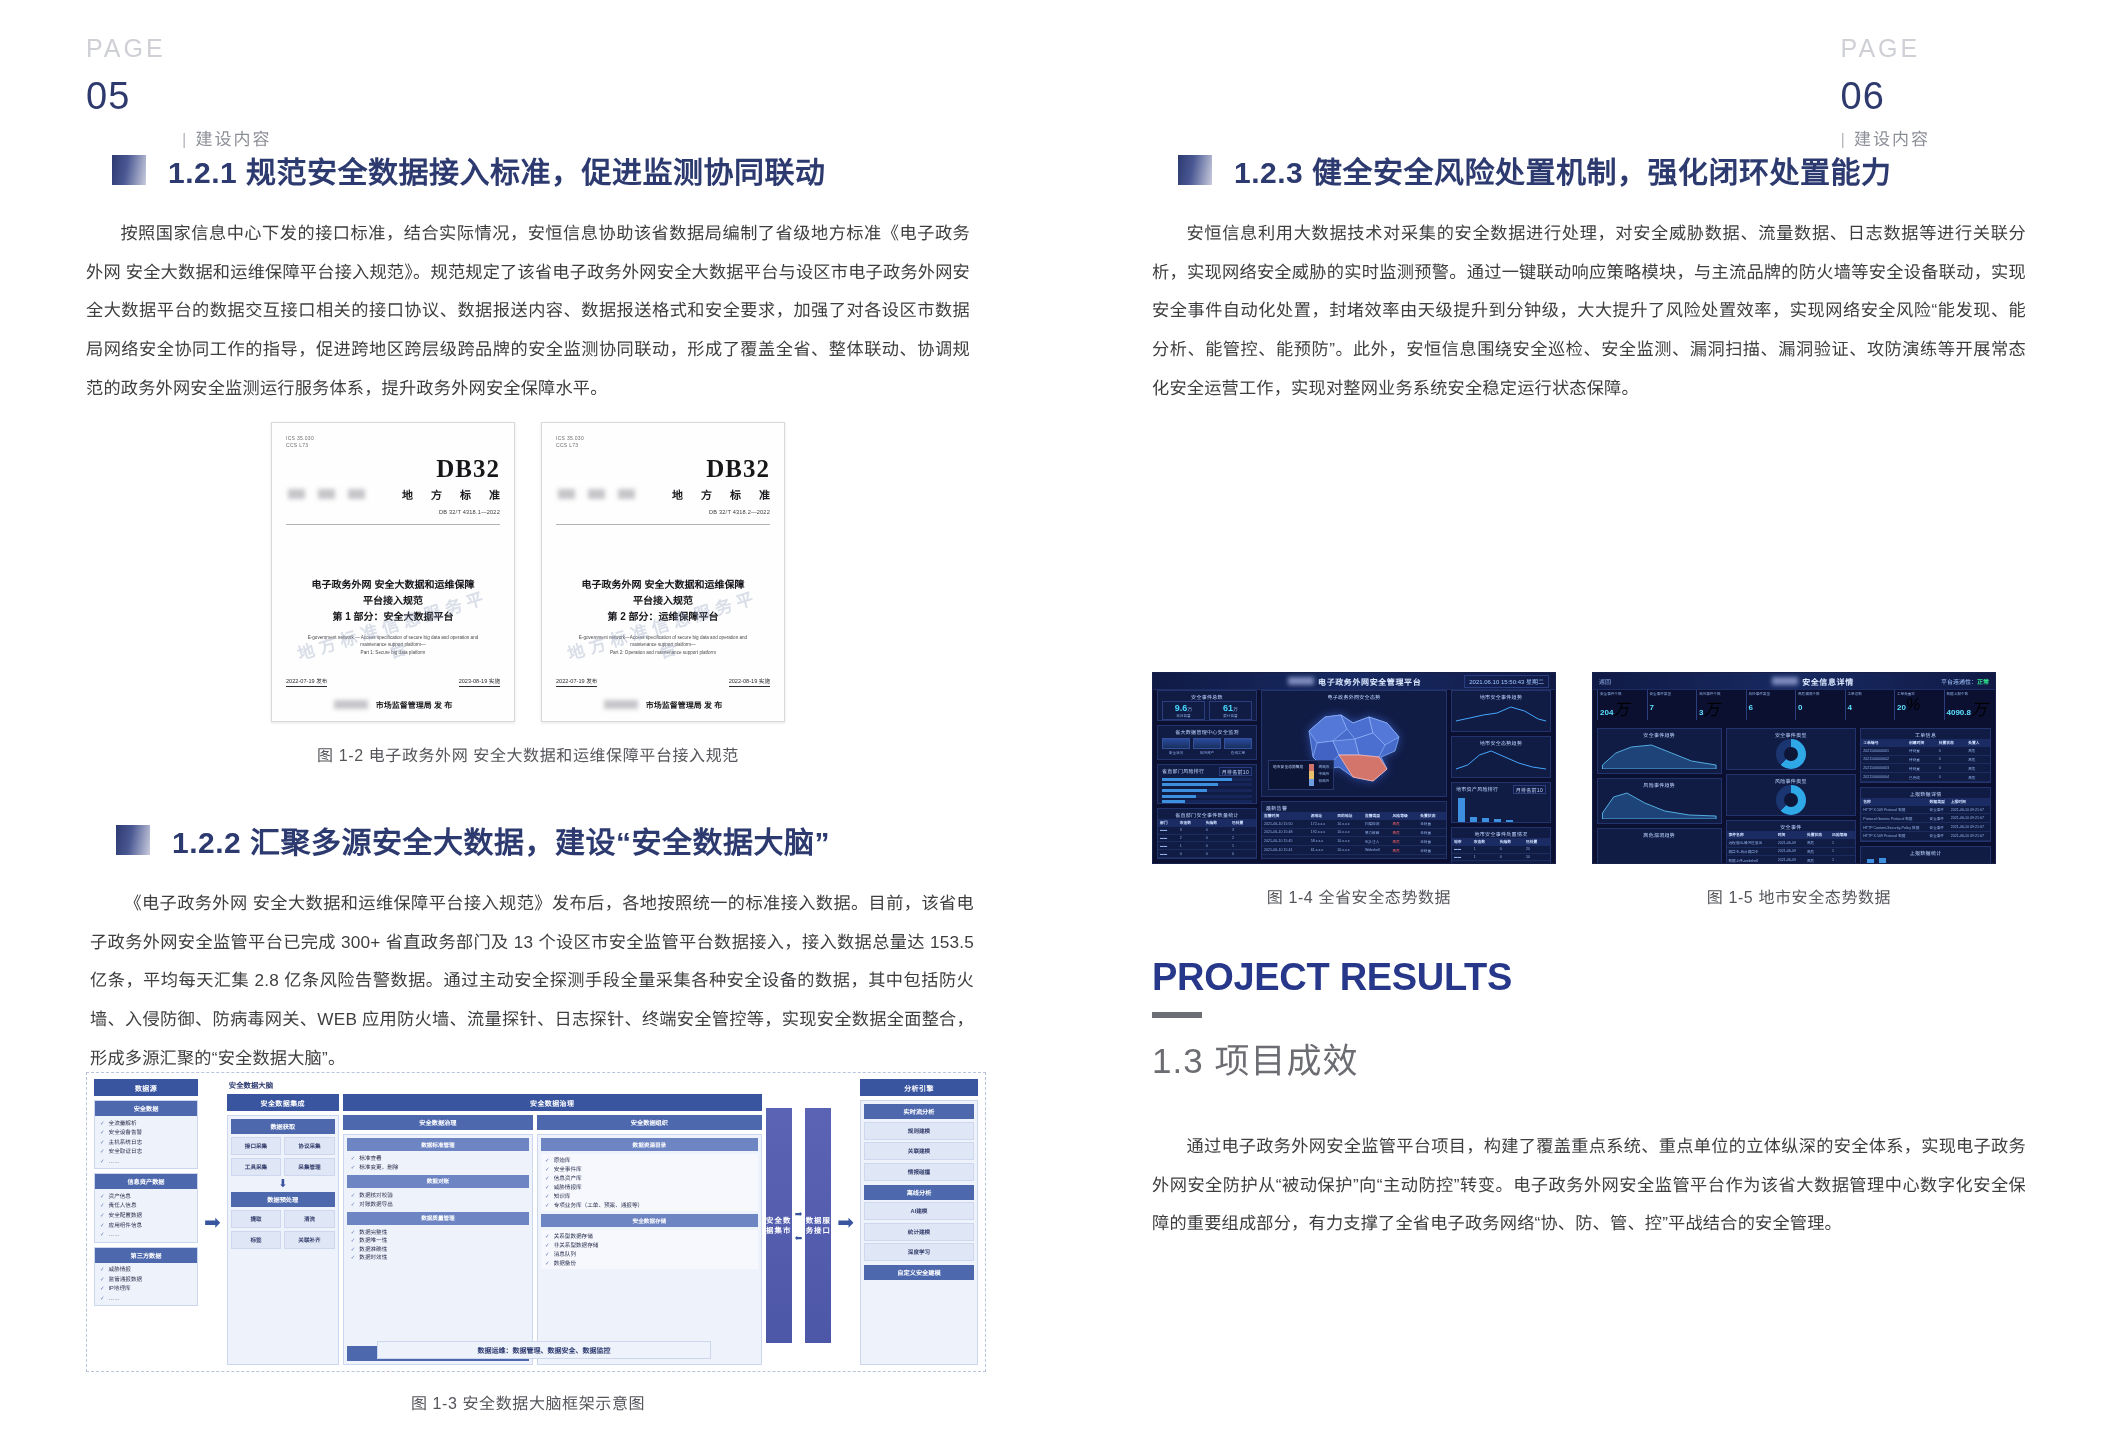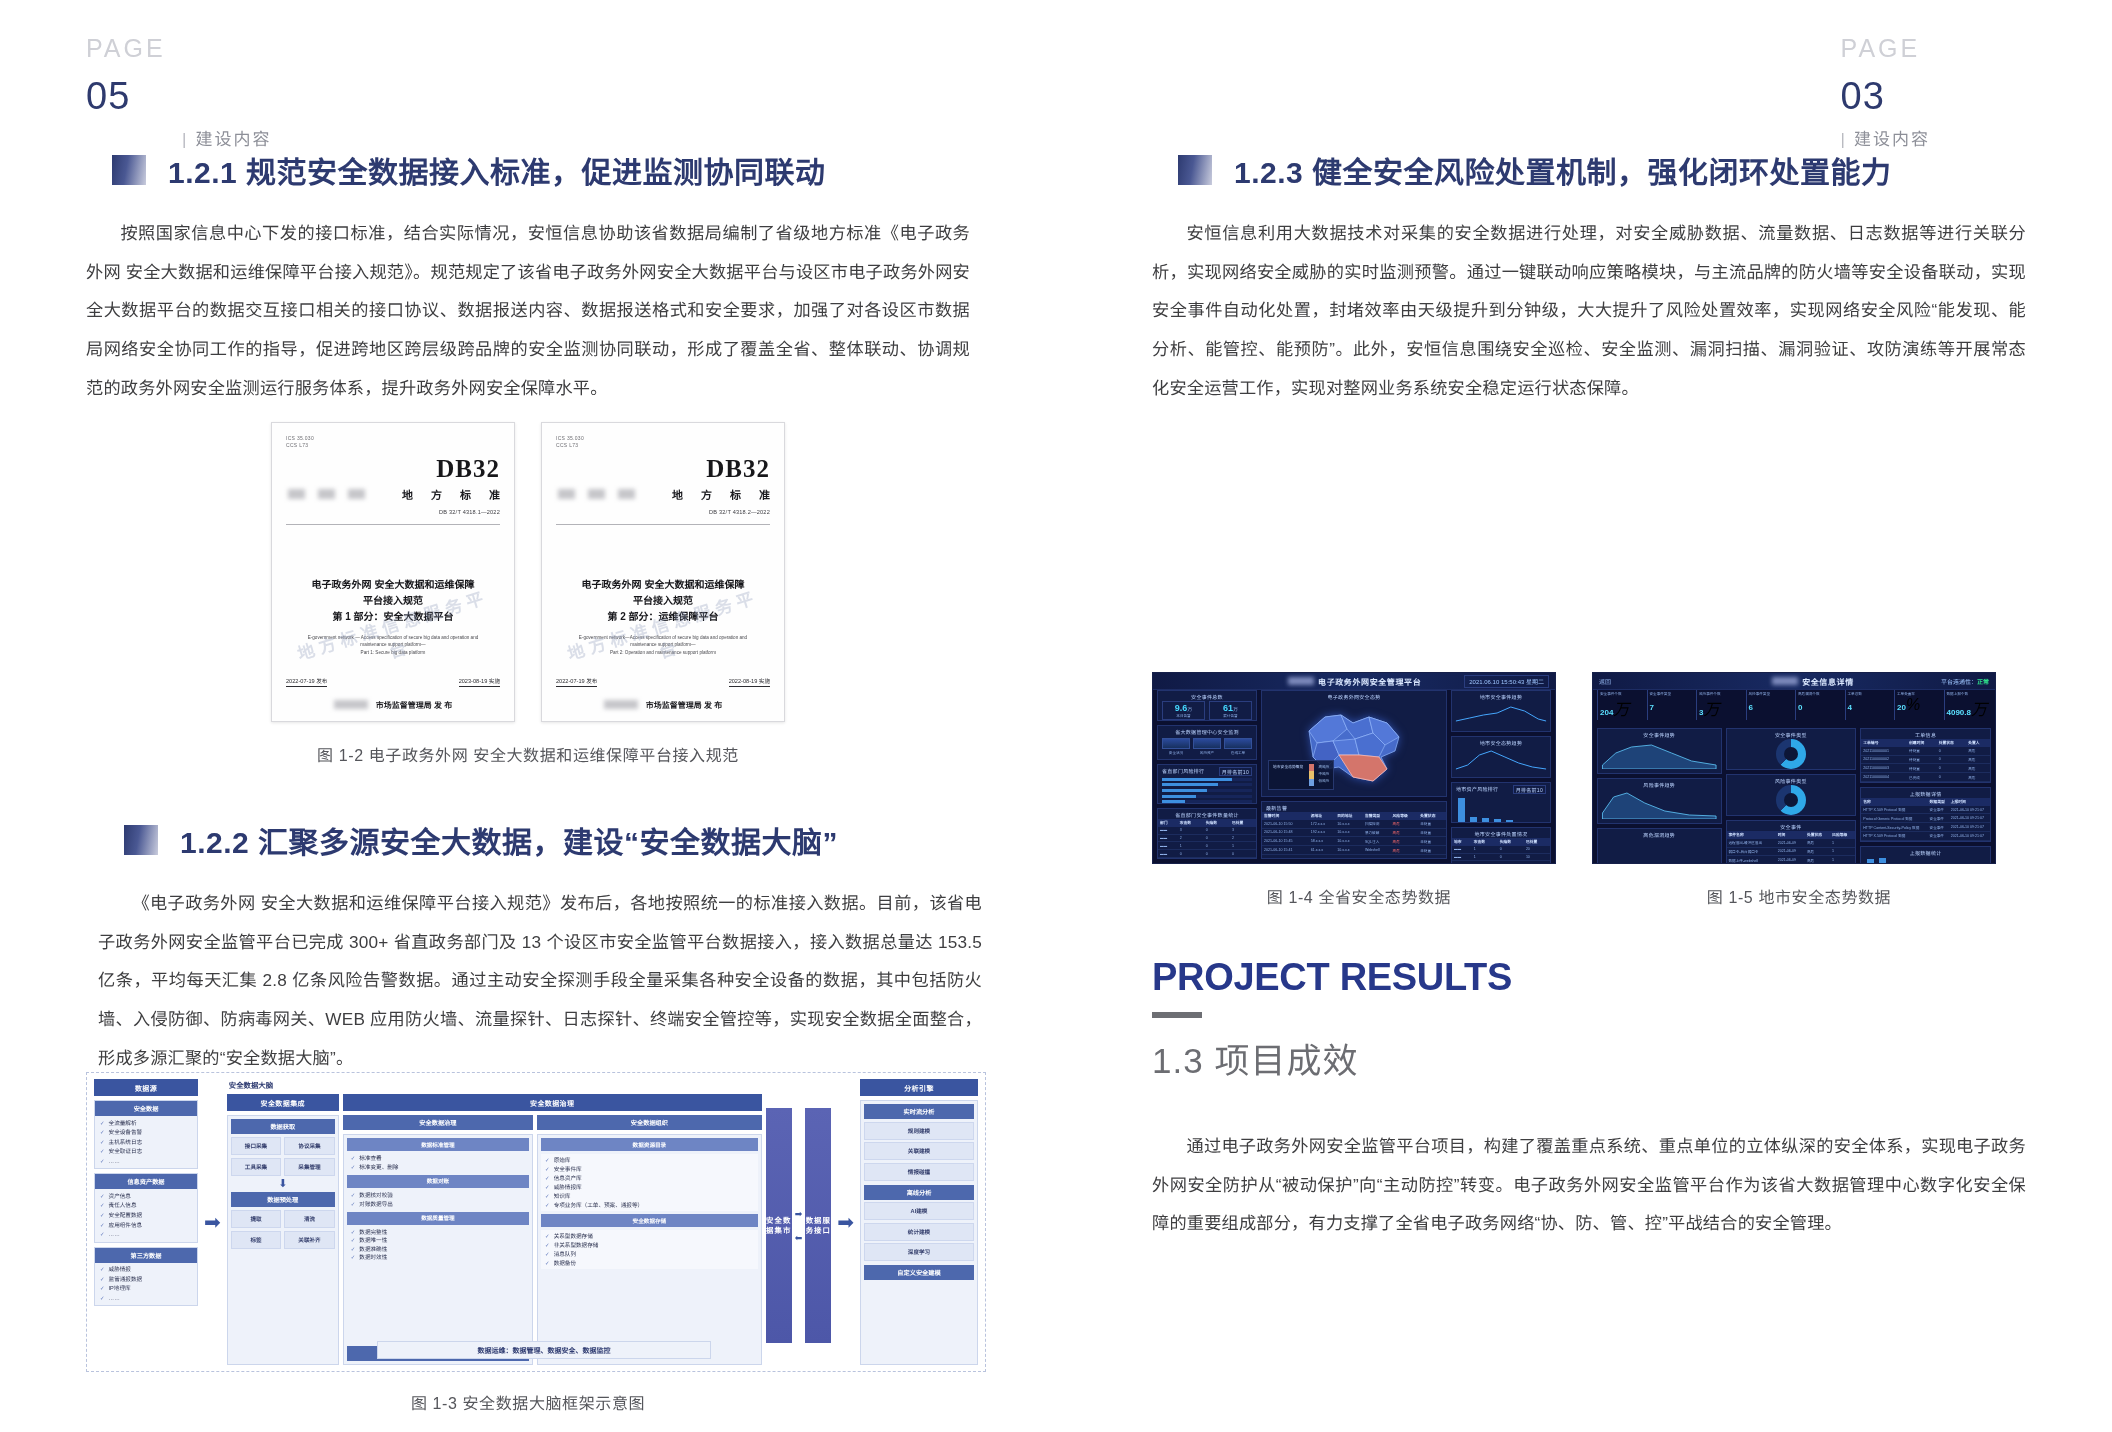--- a/index.html
+++ b/index.html
@@ -274,21 +274,21 @@
           <div class="db-foot">
             <span class="blurblk"></span>
             <span>市场监督管理局    发 布</span>
           </div>
         </div>
 
       </div>
       <div class="caption" style="margin-top:20px;">图 1-2 电子政务外网 安全大数据和运维保障平台接入规范</div>
     </div>
 
-    <div style="position:absolute;left:98px;top:818px;width:884px;">
+    <div style="position:absolute;left:90px;top:818px;width:884px;">
       <div class="sec-head">
         <span class="sec-mark"></span>
         <span class="sec-title">1.2.2 汇聚多源安全大数据，建设“安全数据大脑”</span>
       </div>
       <p class="para" style="margin-top:22px;">《电子政务外网 安全大数据和运维保障平台接入规范》发布后，各地按照统一的标准接入数据。目前，该省电子政务外网安全监管平台已完成 300+ 省直政务部门及 13 个设区市安全监管平台数据接入，接入数据总量达 153.5 亿条，平均每天汇集 2.8 亿条风险告警数据。通过主动安全探测手段全量采集各种安全设备的数据，其中包括防火墙、入侵防御、防病毒网关、WEB 应用防火墙、流量探针、日志探针、终端安全管控等，实现安全数据全面整合，形成多源汇聚的“安全数据大脑”。</p>
     </div>
 
     <div style="position:absolute;left:86px;top:1072px;width:884px;">
       <div class="arch">
 
@@ -451,21 +451,21 @@
       <div class="caption" style="margin-top:18px;">图 1-3 安全数据大脑框架示意图</div>
     </div>
 
   </div>
 
   <div class="page">
 
     <div class="page-header right">
       <div class="ph-line">
         <span class="ph-word">PAGE</span>
-        <span class="ph-num">03</span>
+        <span class="ph-num">06</span>
       </div>
       <div class="ph-sub">
         <span class="bar">|</span><span>建设内容</span>
       </div>
     </div>
 
     <div style="position:absolute;left:96px;top:148px;width:874px;">
       <div class="sec-head">
         <span class="sec-mark"></span>
         <span class="sec-title">1.2.3 健全安全风险处置机制，强化闭环处置能力</span>

